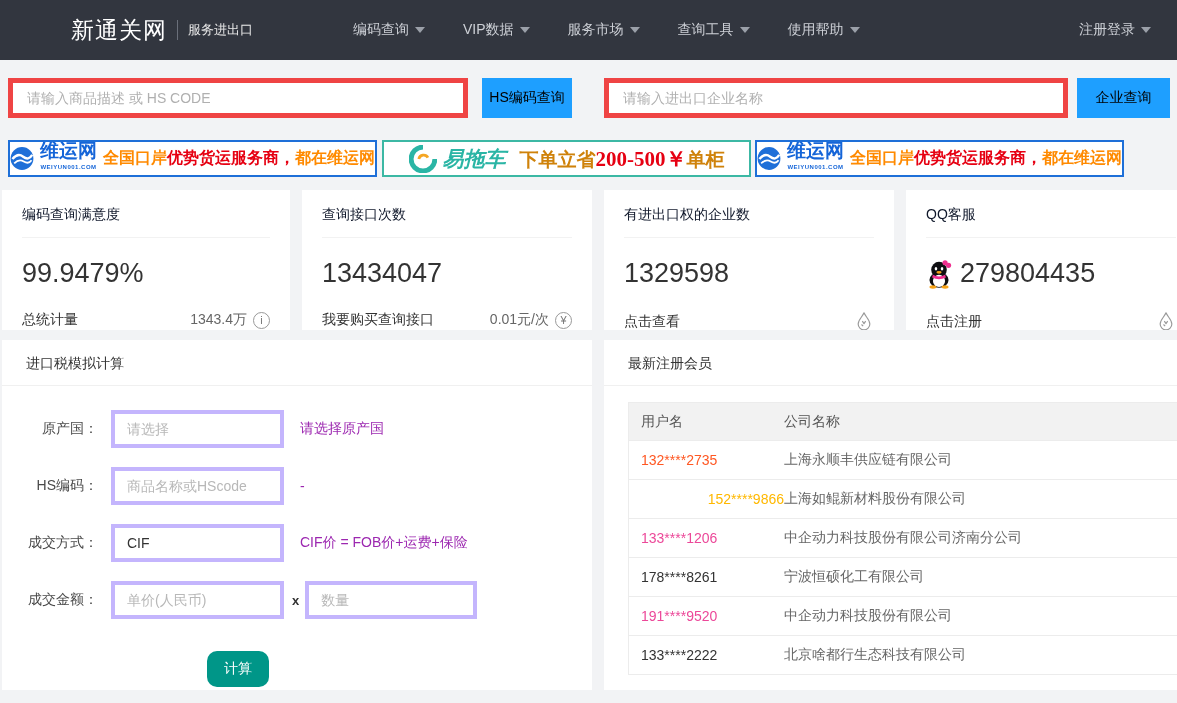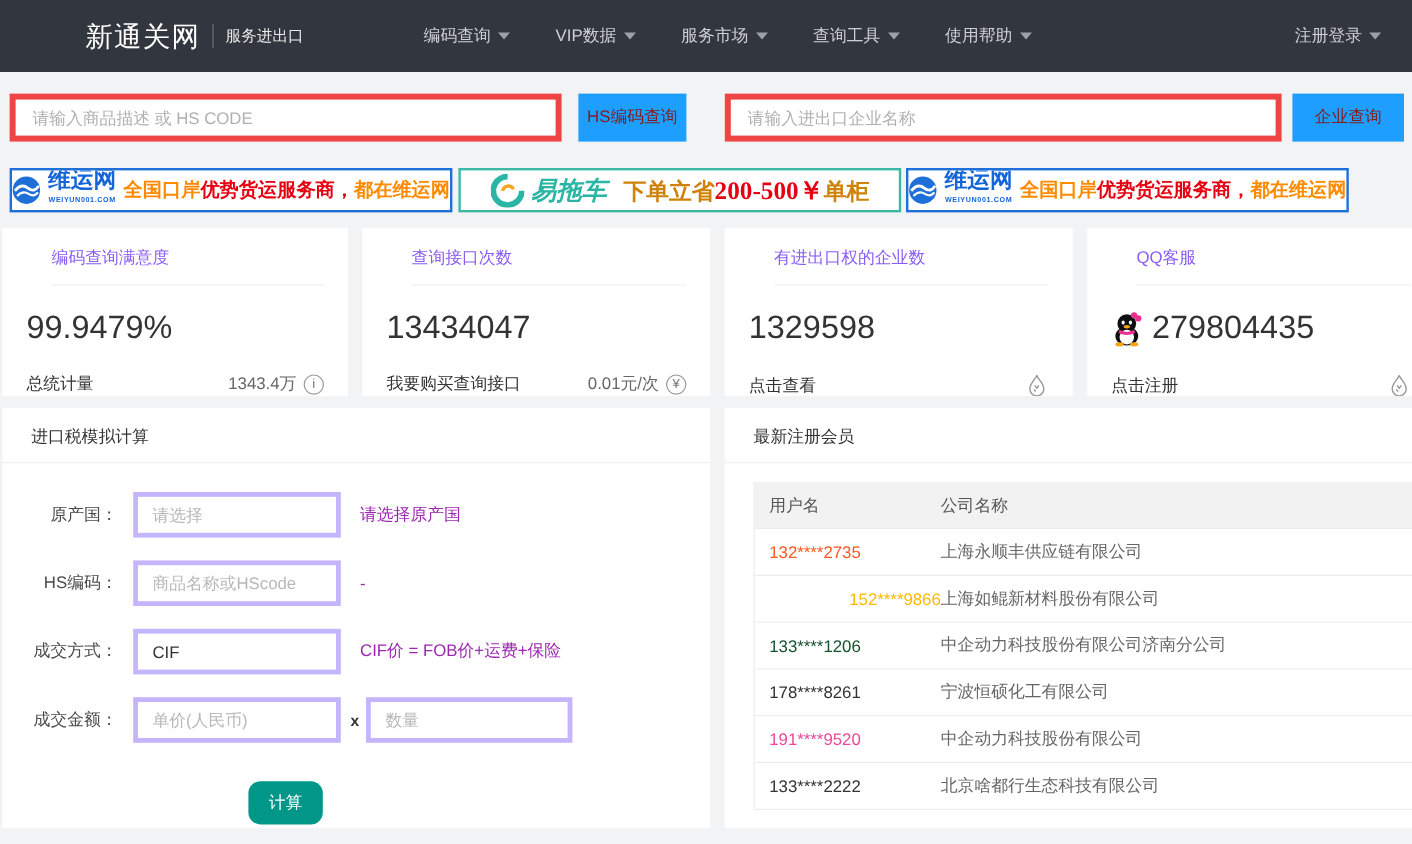--- a/index.html
+++ b/index.html
@@ -14,21 +14,21 @@
   .logo-sub { color:#e8e8e8; font-size:13px; }
   .nav-menu { display:flex; gap:38px; margin-left:100px; }
   .nav-item { color:#cdd0d6; font-size:14px; cursor:pointer; display:flex; align-items:center; gap:6px; }
   .nav-right { margin-left:auto; }
   .caret { width:0; height:0; border-left:5px solid transparent; border-right:5px solid transparent; border-top:6px solid #9ba0a9; display:inline-block; }
 
   
   .search-section { position:absolute; top:60px; left:0; width:1177px; height:80px; }
   .search-input { position:absolute; top:18px; height:40px; background:#fff; border:5px solid #ef4444; font-size:14px; padding:0 14px; color:#333; outline:none; }
   .search-input::placeholder { color:#b0b0b0; }
-  .btn-blue { position:absolute; top:18px; height:40px; background:#1e9fff; color:#7f1d1d; border:none; font-size:14px; cursor:pointer; }
+  .btn-blue { position:absolute; top:18px; height:40px; background:#1e9fff; color:#000000; border:none; font-size:14px; cursor:pointer; }
   #hs-input { left:8px; width:460px; }
   #hs-btn { left:482px; width:90px; }
   #co-input { left:604px; width:464px; }
   #co-btn { left:1077px; width:93px; }
 
   
   .banners { position:absolute; top:140px; left:0; width:1177px; height:38px; }
   .banner { position:absolute; top:0; height:37px; background:#fff; display:flex; align-items:center; justify-content:center; gap:6px; cursor:pointer; white-space:nowrap; overflow:hidden; }
   .banner.weiyun { border:2px solid #1e6fd8; }
   .banner.yituoche { border:2px solid #3cb8a4; }
@@ -44,21 +44,21 @@
   .yt-text { font-family:"Liberation Serif", serif; font-weight:bold; }
   .yt-gold { color:#cf820a; font-size:19px; }
   .yt-red { color:#e60012; font-size:21px; }
 
   
   .stat-card { position:absolute; top:190px; height:140px; background:#fff; padding:16px 20px 0 20px; overflow:hidden; }
   #card-1 { left:2px; width:288px; }
   #card-2 { left:302px; width:290px; }
   #card-3 { left:604px; width:290px; }
   #card-4 { left:906px; width:290px; }
-  .card-title { font-size:14px; color:#8b5cf6; padding-bottom:13px; border-bottom:1px solid #f2f2f2;margin-left:21px; }
+  .card-title { font-size:14px; color:#0f172a; padding-bottom:13px; border-bottom:1px solid #f2f2f2; }
   .card-value { font-size:27px; color:#333; margin-top:20px; display:flex; align-items:center; gap:8px; }
   .card-footer { display:flex; justify-content:space-between; align-items:center; margin-top:22px; }
   .cf-left { font-size:14px; color:#333; cursor:pointer; }
   .cf-right { font-size:14px; color:#666; display:flex; align-items:center; gap:6px; }
   .ring-icon { display:inline-flex; align-items:center; justify-content:center; width:17px; height:17px; border:1px solid #999; border-radius:50%; font-size:11px; color:#777; }
   .flame svg { display:block; }
 
   
   .panel { position:absolute; top:340px; height:350px; background:#fff; }
   #panel-calc { left:2px; width:590px; }
@@ -259,21 +259,21 @@
     </div>
     <div class="mt-row">
       <span class="col-user" style="color: rgb(255, 87, 34);">132****2735</span>
       <span class="col-company">上海永顺丰供应链有限公司</span>
     </div>
     <div class="mt-row">
       <span class="col-user" style="color: rgb(255, 184, 0); text-align: right;">152****9866</span>
       <span class="col-company">上海如鲲新材料股份有限公司</span>
     </div>
     <div class="mt-row">
-      <span class="col-user" style="color: #14532d;">133****1206</span>
+      <span class="col-user" style="color: #ec4899;">133****1206</span>
       <span class="col-company">中企动力科技股份有限公司济南分公司</span>
     </div>
     <div class="mt-row">
       <span class="col-user" style="color: rgb(51, 51, 51);">178****8261</span>
       <span class="col-company">宁波恒硕化工有限公司</span>
     </div>
     <div class="mt-row">
       <span class="col-user" style="color: #ec4899;">191****9520</span>
       <span class="col-company">中企动力科技股份有限公司</span>
     </div>

